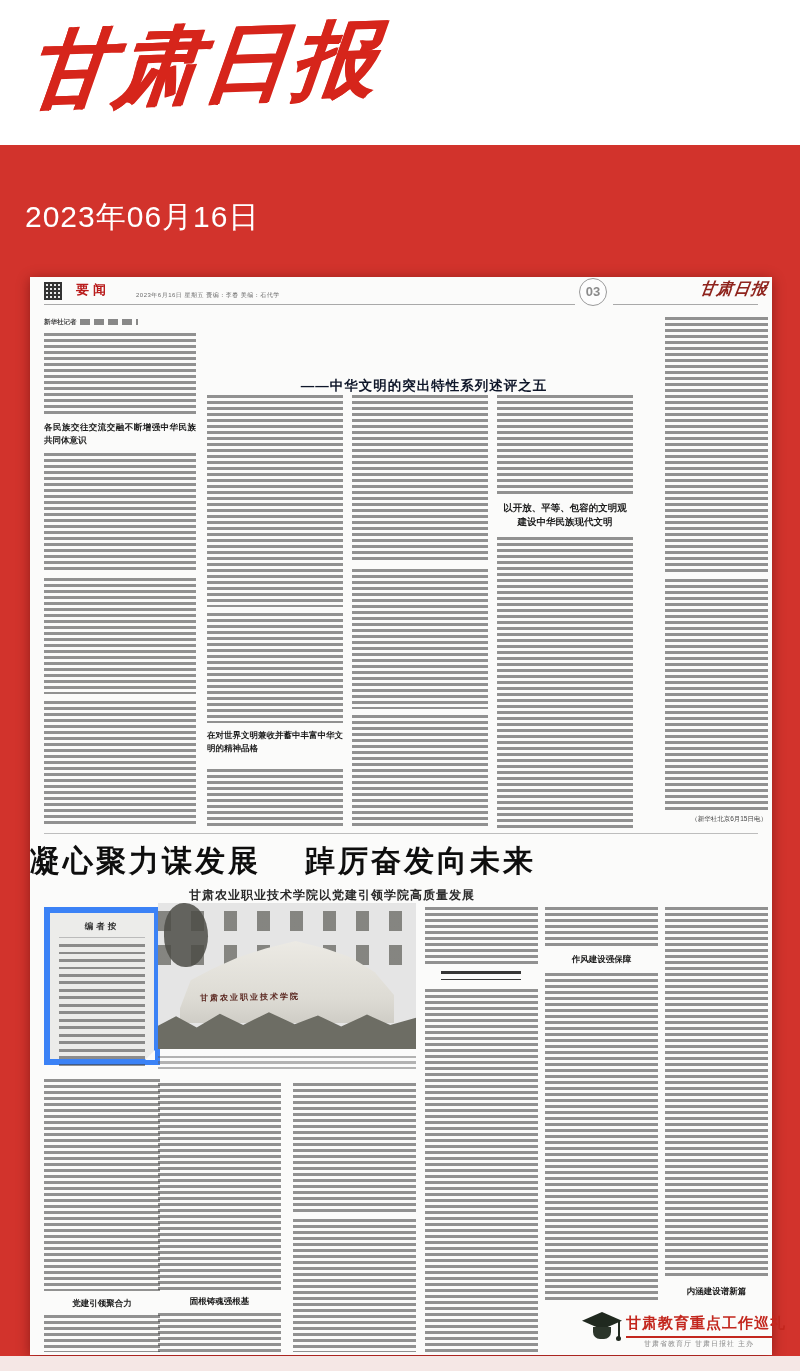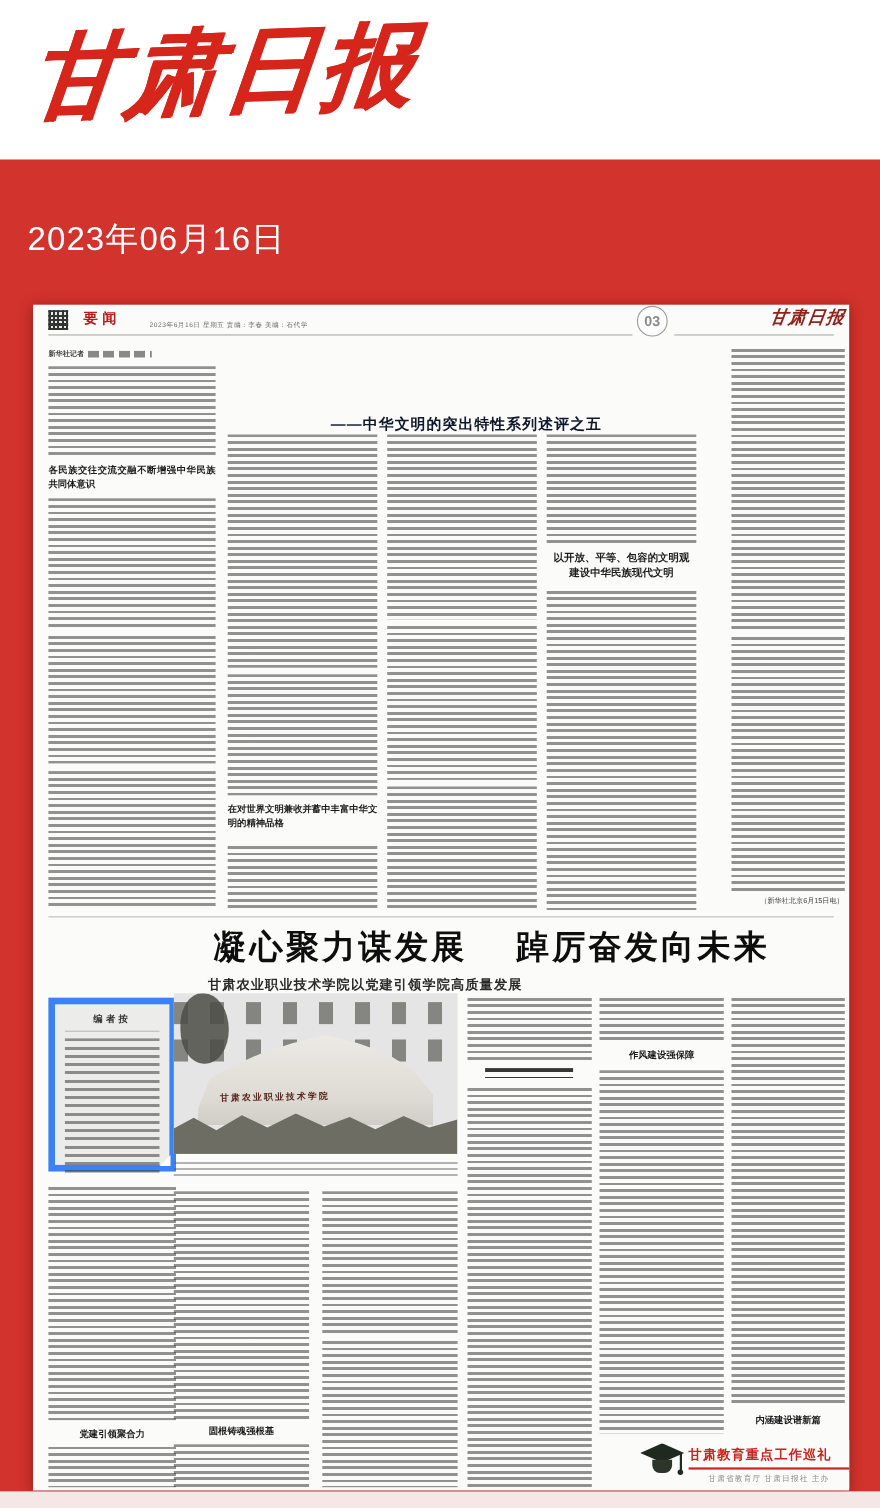--- a/index.html
+++ b/index.html
@@ -52,21 +52,21 @@
   .byline{position:absolute;left:14px;top:41px;width:152px;font-size:6.5px;font-weight:bold;color:#444;}
   .byline .gki{display:inline-block;width:58px;height:6px;vertical-align:middle;margin-left:3px;
     background-image:repeating-linear-gradient(90deg,rgba(60,60,60,.6) 0 10px,transparent 10px 14px);}
   .xhead{position:absolute;font-weight:bold;color:#1c1c1c;line-height:1.5;text-align:justify;}
   .xhead-c{text-align:center;}
   .endnote{position:absolute;left:635px;top:538px;width:102px;font-size:6.5px;color:#444;text-align:right;}
 
   .divider{position:absolute;left:14px;top:556px;width:714px;height:1px;background:#bdbdbd;}
 
   
-  .a2-headline{position:absolute;left:0;top:564px;width:670px;text-align:right;font-size:30px;
+  .a2-headline{position:absolute;left:0;top:564px;width:670px;text-align:left;font-size:30px;
     font-weight:bold;color:#0e0e0e;letter-spacing:3px;white-space:nowrap;}
   .a2-headline .gap{display:inline-block;width:44px;}
   .a2-sub{position:absolute;left:0;top:610px;width:604px;text-align:center;font-size:12px;font-weight:bold;color:#2a2a2a;letter-spacing:1px;}
 
   .edbox{position:absolute;left:14px;top:630px;width:116px;height:158px;background:#ececea;border:6px solid #3b82f6;
     padding:8px 9px 0 9px;}
   .edbox:before{content:"";position:absolute;right:-1px;bottom:-1px;border-style:solid;border-width:0 0 10px 10px;
     border-color:transparent transparent #fbfbfa transparent;}
   .edbox-title{font-size:8.5px;font-weight:bold;color:#333;text-align:center;letter-spacing:3px;
     border-bottom:1px solid #bbb;padding-bottom:4px;margin-bottom:6px;}
@@ -81,21 +81,21 @@
   .ph-stone{position:absolute;left:22px;top:38px;width:214px;height:82px;
     background:linear-gradient(180deg,#eceae4 0%,#dddbd4 70%,#cfcdc6 100%);
     clip-path:polygon(0 82%,5% 48%,15% 34%,27% 20%,40% 9%,54% 0,68% 9%,80% 20%,91% 38%,100% 66%,100% 100%,0 100%);}
   .stone-text{position:absolute;left:42px;top:88px;width:180px;font-size:8px;font-weight:bold;color:#58241d;
     letter-spacing:2px;white-space:nowrap;transform:rotate(-1deg);}
   .ph-shrub{position:absolute;left:0;bottom:0;width:100%;height:40px;background:#6d6d64;
     clip-path:polygon(0 42%,7% 18%,15% 46%,24% 12%,33% 40%,43% 8%,53% 38%,62% 16%,71% 44%,81% 14%,90% 40%,100% 22%,100% 100%,0 100%);}
 
   
   .badge{position:absolute;left:550px;top:1032px;width:192px;height:44px;background:#fbfbfa;}
-  .badge-title{position:absolute;left:46px;top:5px;width:146px;font-size:12px;font-weight:bold;color:#c3271e;
+  .badge-title{position:absolute;left:46px;top:5px;width:146px;font-size:15px;font-weight:bold;color:#c3271e;
     letter-spacing:1px;border-bottom:2px solid #c3271e;padding-bottom:3px;white-space:nowrap;}
   .badge-sub{position:absolute;left:46px;top:30px;width:146px;font-size:7px;color:#8a8a8a;text-align:center;letter-spacing:1px;}
   .cap{position:absolute;left:2px;top:3px;width:40px;height:38px;}
   .cap-board{position:absolute;left:0;top:0;width:40px;height:22px;background:#20291f;
     clip-path:polygon(50% 0,100% 40%,50% 80%,0 40%);}
   .cap-base{position:absolute;left:11px;top:15px;width:18px;height:12px;background:#2b352a;border-radius:0 0 7px 7px;}
   .cap-tassel{position:absolute;left:36px;top:9px;width:2px;height:16px;background:#20291f;}
   .cap-knot{position:absolute;left:34px;top:24px;width:5px;height:5px;background:#20291f;border-radius:50%;}
 
   .bottom-strip{position:absolute;left:0;top:1356px;width:800px;height:15px;background:#f5e7e5;}

